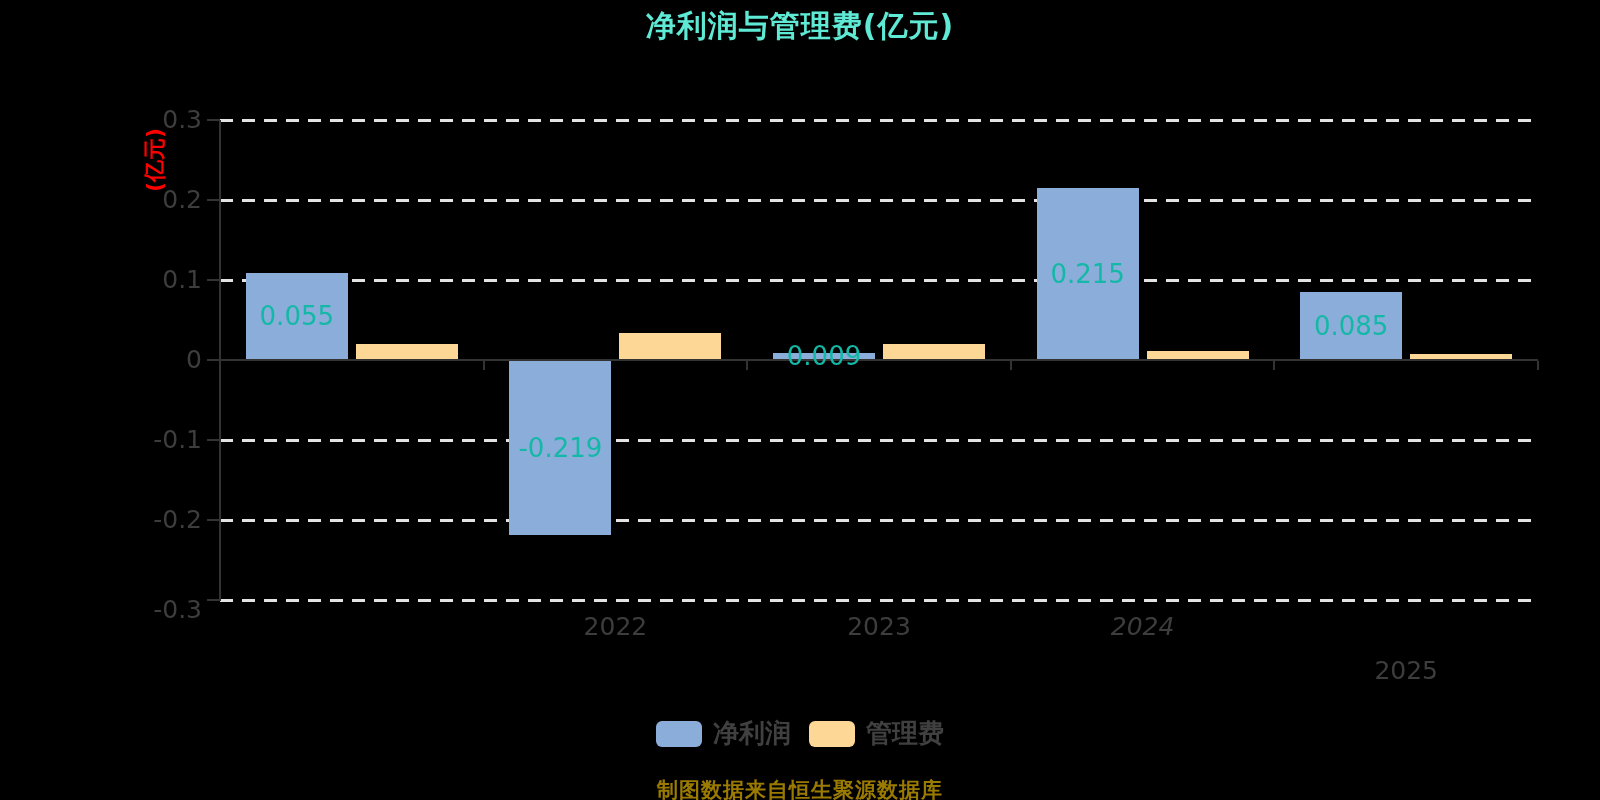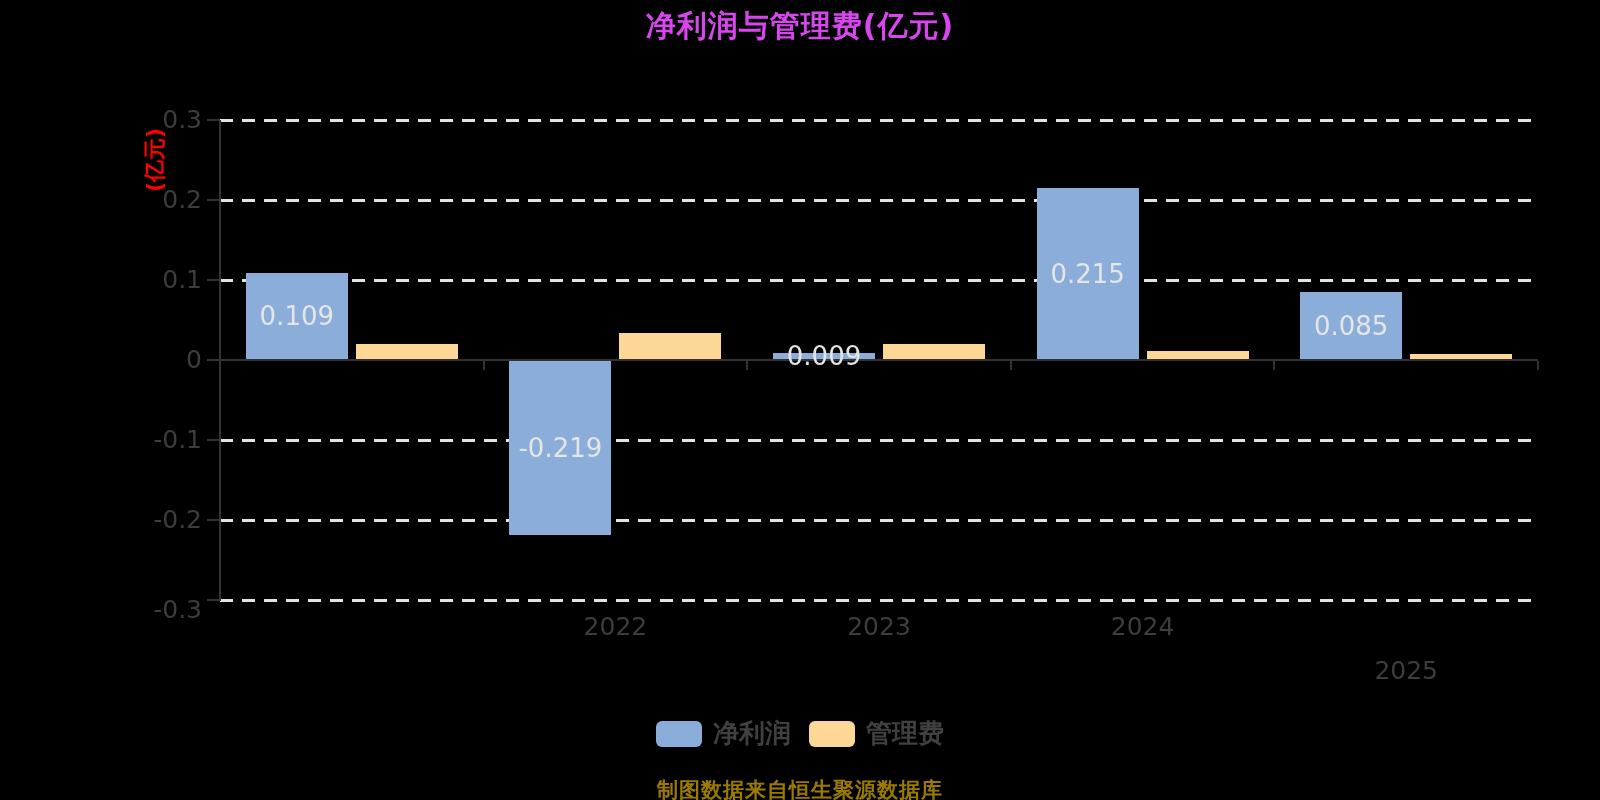--- a/index.html
+++ b/index.html
@@ -39,21 +39,21 @@
     font-size: 25px; color: #3d3d3d; line-height: 30px;
   }
   .x-cat-label {
     position: absolute; width: 200px; text-align: center;
     font-size: 25px; color: #3d3d3d; line-height: 30px;
   }
   .bar { position: absolute; z-index: 3; }
   .bar-value-label {
     position: absolute; width: 150px; text-align: center;
     transform: translate(-50%, -50%);
-    font-size: 26px; color: #e5e5e5; z-index: 6;
+    font-size: 26px; color: #14b8a6; z-index: 6;
     white-space: nowrap;
   }
   .legend {
     position: absolute; left: 0; top: 716px; width: 1600px;
     display: flex; justify-content: center; align-items: center;
     z-index: 4;
   }
   .legend-item { display: flex; align-items: center; margin: 0 9px; }
   .legend-swatch {
     width: 46px; height: 26px; border-radius: 6px;
@@ -65,21 +65,21 @@
     text-align: center;
     font-size: 21px; font-weight: 700;
     letter-spacing: 1px;
     white-space: nowrap;
   }
 </style>
 </head>
 <body>
 
 <div id="figure">
-  <div class="chart-title" style="color: #d946ef;">净利润与管理费(亿元)</div>
+  <div class="chart-title" style="color: #5eead4;">净利润与管理费(亿元)</div>
   <div class="y-unit" style="color: rgb(255, 0, 0);">(亿元)</div>
   <div id="plot">
       <div class="gridline" style="left: 220px; top: 119px; width: 1318px;"></div>
       <div class="y-tick" style="left: 207px; top: 119px;"></div>
       <div class="y-tick-label" style="left: 92px; top: 105px;">0.3</div>
       <div class="gridline" style="left: 220px; top: 199px; width: 1318px;"></div>
       <div class="y-tick" style="left: 207px; top: 199px;"></div>
       <div class="y-tick-label" style="left: 92px; top: 185px;">0.2</div>
       <div class="gridline" style="left: 220px; top: 279px; width: 1318px;"></div>
       <div class="y-tick" style="left: 207px; top: 279px;"></div>
@@ -96,34 +96,34 @@
       <div class="gridline" style="left: 220px; top: 599px; width: 1318px;"></div>
       <div class="y-tick" style="left: 207px; top: 599px;"></div>
       <div class="y-tick-label" style="left: 92px; top: 585px; margin-top: 10px;">-0.3</div>
       <div class="y-axis-line" style="left: 219px; top: 120px; height: 481px;"></div>
       <div class="x-tick" style="left: 482.6px; top: 361px;"></div>
       <div class="x-tick" style="left: 746.2px; top: 361px;"></div>
       <div class="x-tick" style="left: 1009.8px; top: 361px;"></div>
       <div class="x-tick" style="left: 1273.4px; top: 361px;"></div>
       <div class="x-tick" style="left: 1537px; top: 361px;"></div>
       <div class="bar" style="left: 245.8px; top: 272.8px; width: 102px; height: 87.2px; background: rgb(139, 173, 217);"></div>
-      <div class="bar-value-label" style="left: 296.8px; top: 316.4px;">0.109</div>
+      <div class="bar-value-label" style="left: 296.8px; top: 316.4px;">0.055</div>
       <div class="bar" style="left: 355.8px; top: 344px; width: 102px; height: 16px; background: rgb(253, 215, 149);"></div>
       <div class="bar" style="left: 509.4px; top: 360px; width: 102px; height: 175.2px; background: rgb(139, 173, 217);"></div>
       <div class="bar-value-label" style="left: 560.4px; top: 447.6px;">-0.219</div>
       <div class="bar" style="left: 619.4px; top: 332.8px; width: 102px; height: 27.2px; background: rgb(253, 215, 149);"></div>
       <div class="x-cat-label" style="left: 515.4px; top: 612px; text-align: center;">2022</div>
       <div class="bar" style="left: 773px; top: 352.8px; width: 102px; height: 7.2px; background: rgb(139, 173, 217);"></div>
       <div class="bar-value-label" style="left: 824px; top: 356.4px;">0.009</div>
       <div class="bar" style="left: 883px; top: 344px; width: 102px; height: 16px; background: rgb(253, 215, 149);"></div>
       <div class="x-cat-label" style="left: 779px; top: 612px;">2023</div>
       <div class="bar" style="left: 1036.6px; top: 188px; width: 102px; height: 172px; background: rgb(139, 173, 217);"></div>
       <div class="bar-value-label" style="left: 1087.6px; top: 274px;">0.215</div>
       <div class="bar" style="left: 1146.6px; top: 351.2px; width: 102px; height: 8.8px; background: rgb(253, 215, 149);"></div>
-      <div class="x-cat-label" style="left: 1042.6px; top: 612px;">2024</div>
+      <div class="x-cat-label" style="left: 1042.6px; top: 612px; font-style: italic;">2024</div>
       <div class="bar" style="left: 1300.2px; top: 292px; width: 102px; height: 68px; background: rgb(139, 173, 217);"></div>
       <div class="bar-value-label" style="left: 1351.2px; top: 326px;">0.085</div>
       <div class="bar" style="left: 1410.2px; top: 353.6px; width: 102px; height: 6.4px; background: rgb(253, 215, 149);"></div>
       <div class="x-cat-label" style="left: 1306.2px; top: 612px; margin-top: 44px;">2025</div>
     </div>
   <div class="legend" id="legend">
       <div class="legend-item">
         <div class="legend-swatch" style="background: rgb(139, 173, 217);"></div>
         <div class="legend-label">净利润</div>
       </div>

